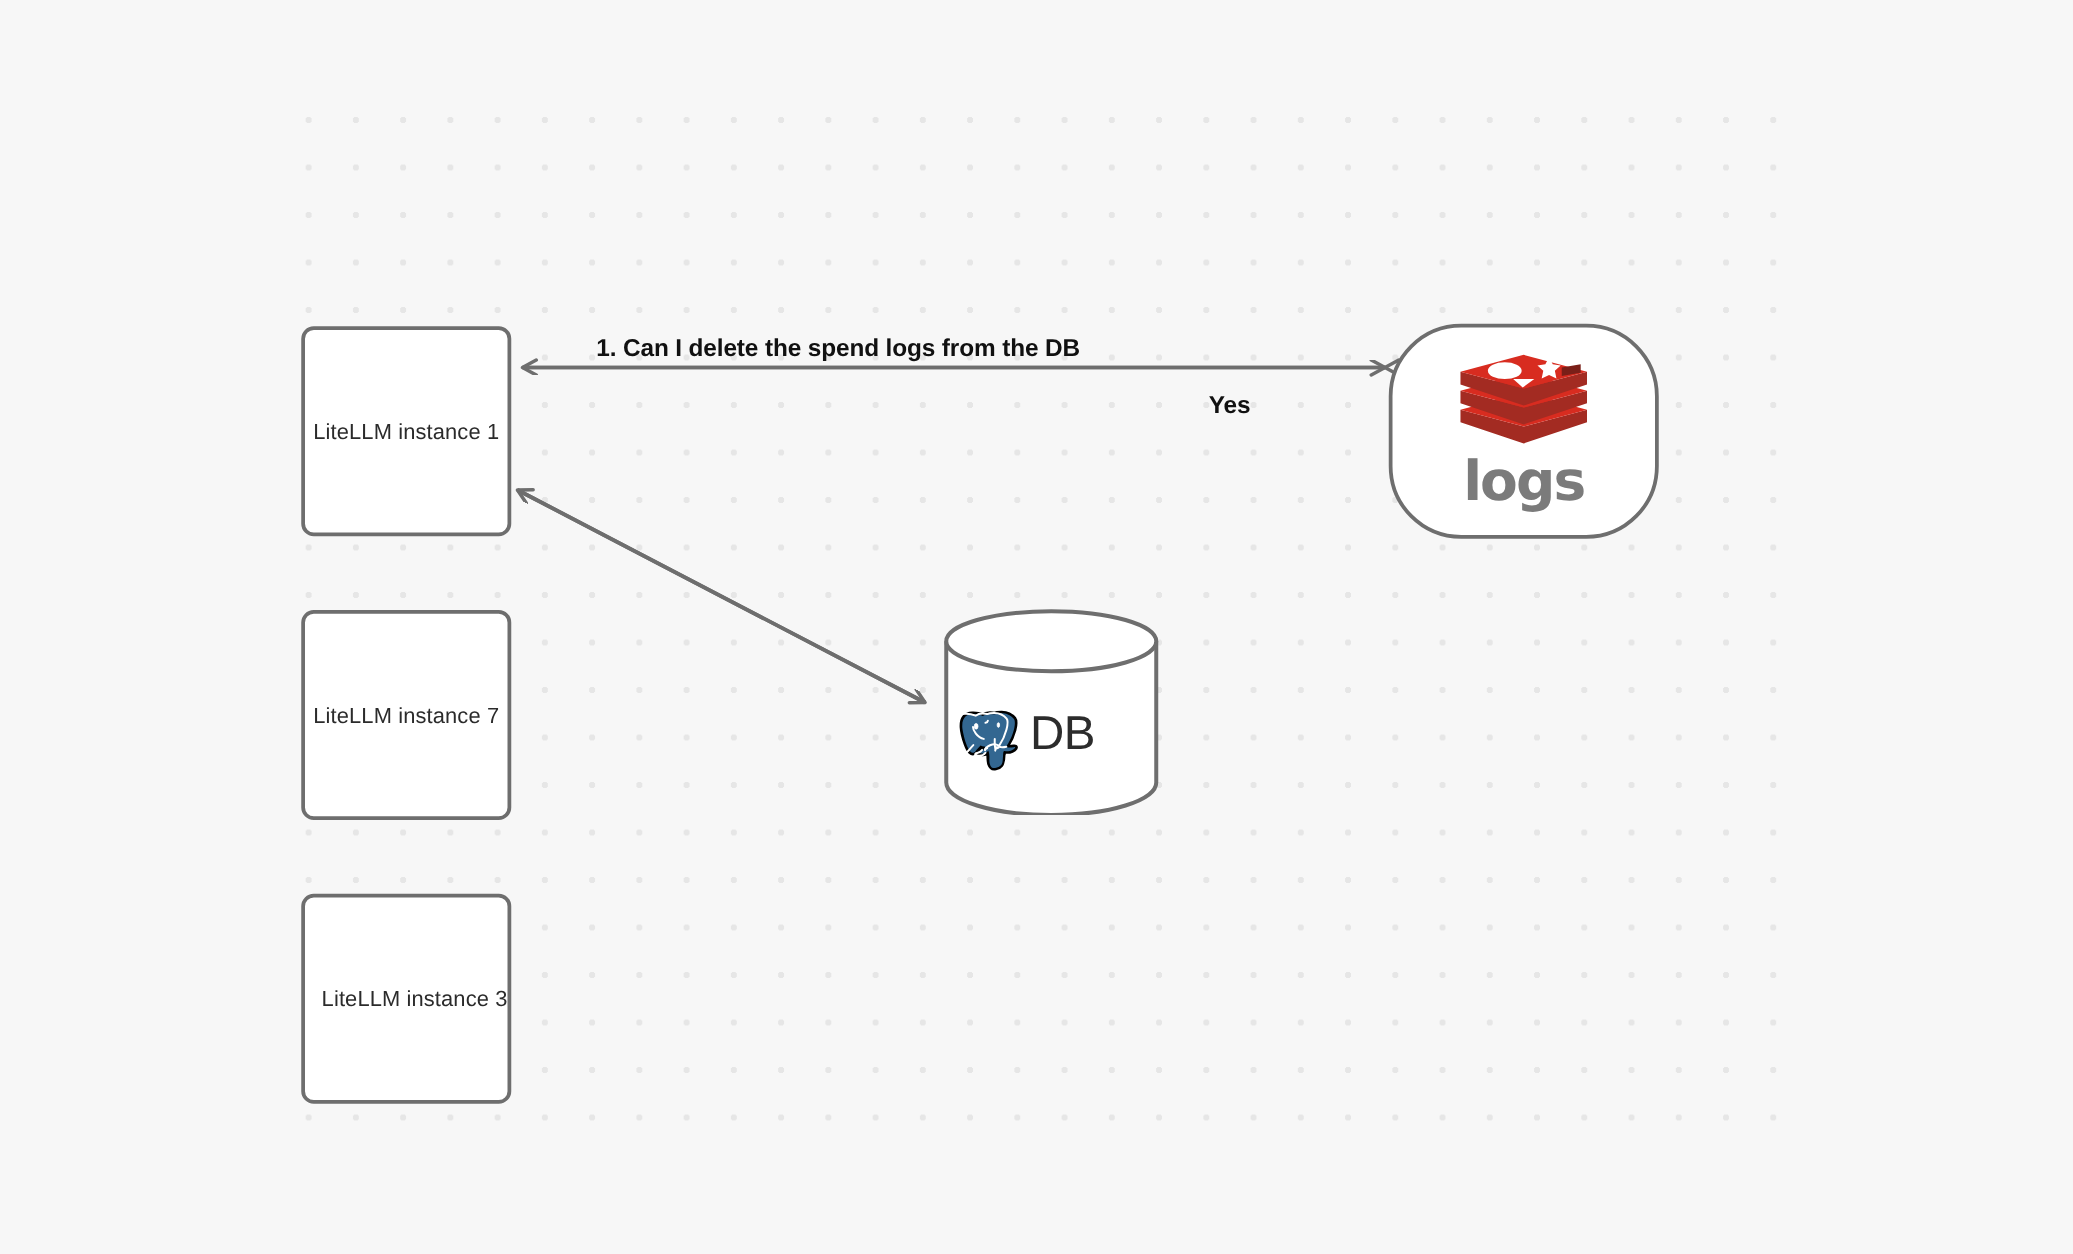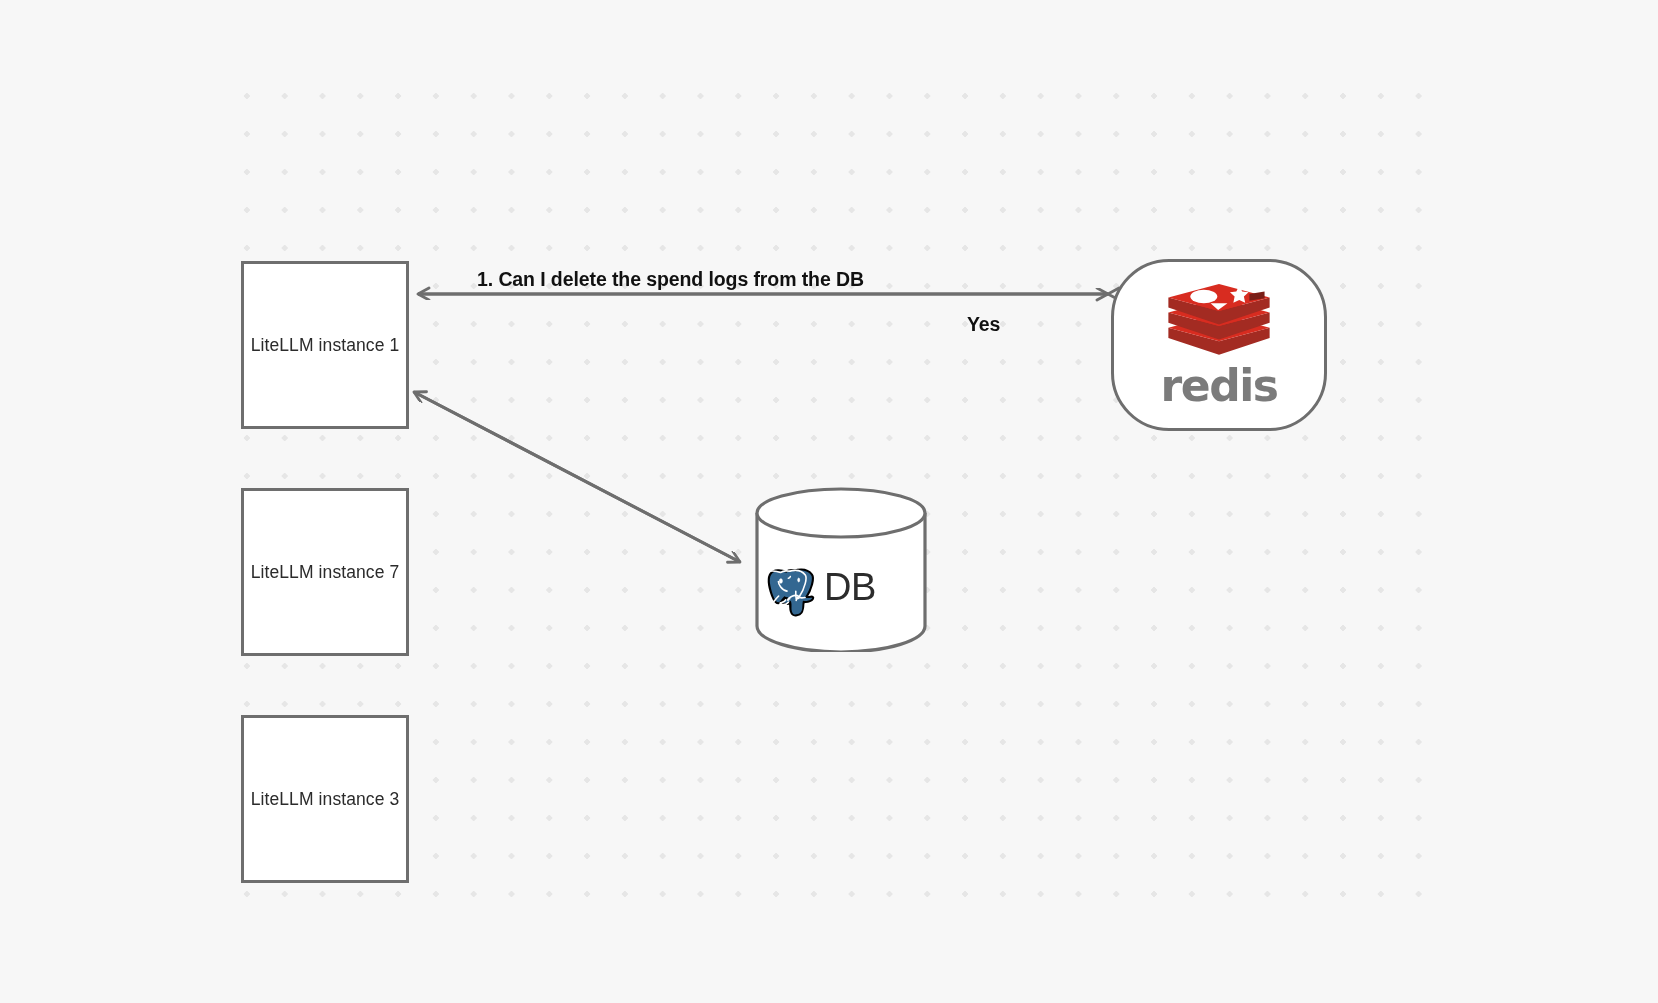--- a/index.html
+++ b/index.html
@@ -28,21 +28,21 @@
     height: 845px;
     background-image: radial-gradient(#e6e6e6 2.6px, transparent 2.7px);
     background-size: 37.8px 38.0px;
     background-position: 6px 7px;
     pointer-events: none;
   }
   .node-box {
     position: absolute;
     background: #ffffff;
     border: 3px solid #6e6e6e;
-    border-radius: 0;
+    border-radius: 10px;
     box-sizing: border-box;
     display: flex;
     align-items: center;
     justify-content: center;
   }
   .node-box-label {
     font-size: 17.5px;
     color: #2b2b2b;
     letter-spacing: 0.1px;
     font-weight: 400;
@@ -138,21 +138,21 @@
 
 
   <div class="node-box" style="left:241px; top:261px; width:168px; height:168px;">
     <span class="node-box-label">LiteLLM instance 1</span>
   </div>
 
   <div class="node-box" style="left:241px; top:488px; width:168px; height:168px;">
     <span class="node-box-label">LiteLLM instance 7</span>
   </div>
 
-  <div class="node-box" style="left:241px; top:715px; width:168px; height:168px;">
+  <div class="node-box" style="left:241px; top:715px; width:168px; height:168px;justify-content:flex-end;">
     <span class="node-box-label">LiteLLM instance 3</span>
   </div>
 
   <div class="redis-node" style="left:1111px; top:259px; width:216px; height:172px;">
     <span style="display:block; line-height:0;">
       <svg width="108" height="78" viewBox="0 0 128 92" xmlns="http://www.w3.org/2000/svg">
 
         <path d="M64 70 L124 54 L124 66 L64 86 L4 66 L4 54 Z" fill="#a32b22"></path>
         <path d="M4 54 L64 38 L124 54 L64 70 Z" fill="#d82c20"></path>
 
@@ -164,21 +164,21 @@
 
         <ellipse cx="46" cy="17" rx="16" ry="8" fill="#ffffff"></ellipse>
 
         <path d="M88 4 L91.5 11 L99 12 L93.5 17 L95 24.5 L88 21 L81 24.5 L82.5 17 L77 12 L84.5 11 Z" fill="#ffffff"></path>
 
         <path d="M54 25 L74 25 L63 33 Z" fill="#ffffff"></path>
 
         <path d="M100 14 L118 11 L118 19 L100 22 Z" fill="#7a1f18"></path>
       </svg>
     </span>
-    <span class="redis-word">redis</span>
+    <span class="redis-word">logs</span>
   </div>
 
   <div class="db-node" style="left:752px; top:487px; width:178px; height:165px;">
     <svg width="178" height="165" viewBox="0 0 178 165">
       <path d="M5 26 L5 139 A84 26 0 0 0 173 139 L173 26" fill="#ffffff" stroke="#6e6e6e" stroke-width="3.2"></path>
       <ellipse cx="89" cy="26" rx="84" ry="24" fill="#ffffff" stroke="#6e6e6e" stroke-width="3.2"></ellipse>
     </svg>
     <div class="db-inner" style="top:18px;">
       <span style="line-height:0; margin-right:2px;">
         <svg width="70" height="72" viewBox="0 0 70 72" xmlns="http://www.w3.org/2000/svg">

